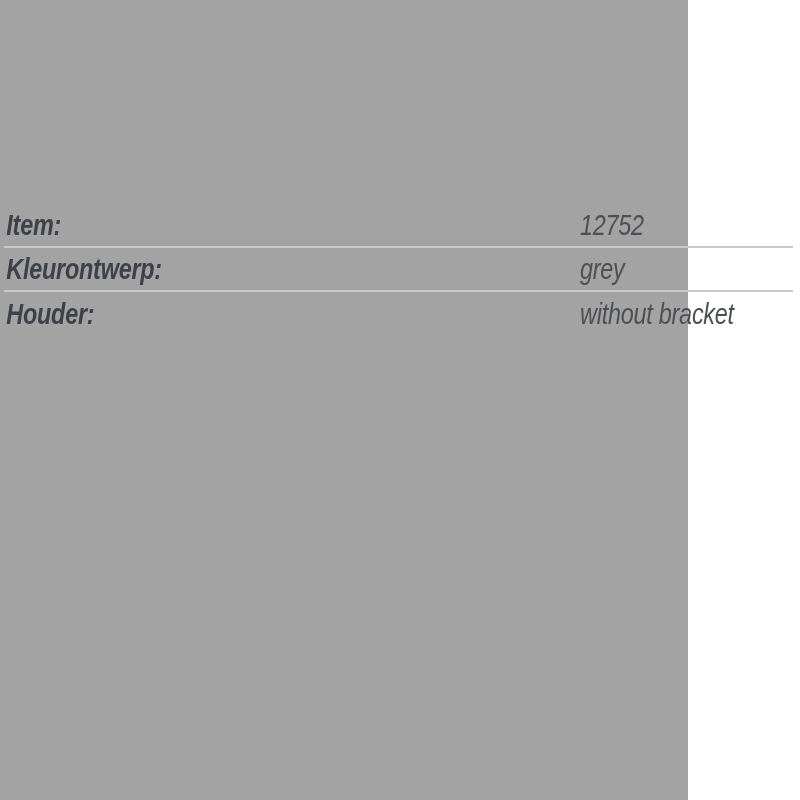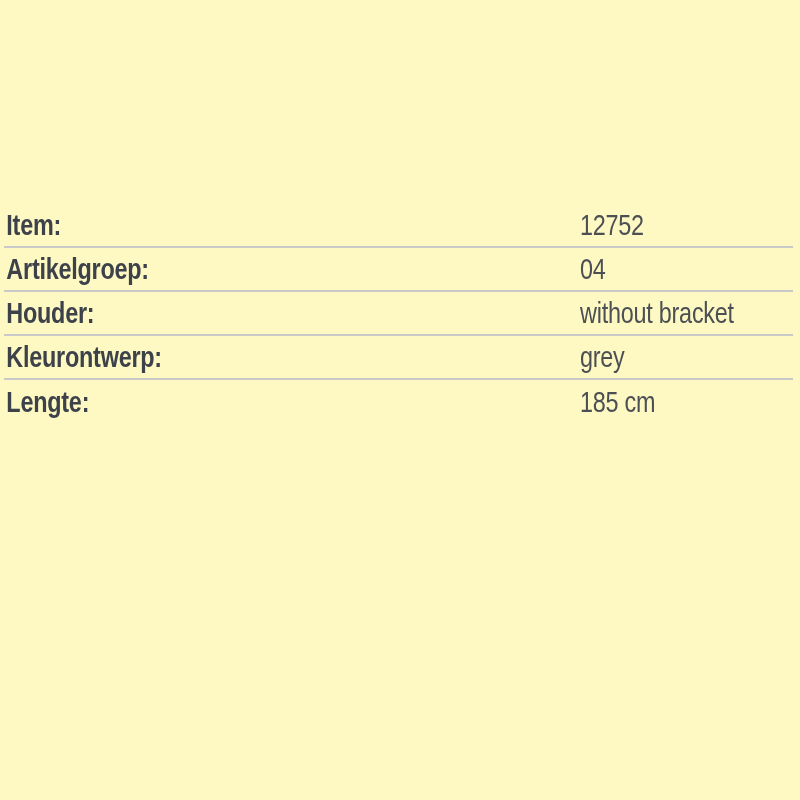--- a/index.html
+++ b/index.html
@@ -7,23 +7,24 @@
     padding: 0;
     width: 800px;
     height: 800px;
     background: #ffffff;
     font-family: "Liberation Sans", sans-serif;
     overflow: hidden;
   }
 
   .page {
     position: relative;
-    width: 800px;
+    width: 688px;
     height: 800px;
-    background: #fef9c3;
+    background: #a3a3a3;
+    font-style: italic;
   }
 
   .spec-table {
     position: absolute;
     left: 4px;
     top: 204px;
     width: 789px;
   }
 
   .spec-row {
@@ -66,38 +67,30 @@
 <body>
 
 <div class="page">
   <div class="spec-table">
 
     <div class="spec-row">
       <div class="spec-label">Item:</div>
       <div class="spec-value">12752</div>
     </div>
 
-    <div class="spec-row">
-      <div class="spec-label">Artikelgroep:</div>
-      <div class="spec-value">04</div>
-    </div>
 
 
-
-    <div class="spec-row">
-      <div class="spec-label">Houder:</div>
-      <div class="spec-value">without bracket</div>
-    </div>
 
     <div class="spec-row">
       <div class="spec-label">Kleurontwerp:</div>
       <div class="spec-value">grey</div>
     </div>
 
     <div class="spec-row">
-      <div class="spec-label">Lengte:</div>
-      <div class="spec-value">185 cm</div>
+      <div class="spec-label">Houder:</div>
+      <div class="spec-value">without bracket</div>
     </div>
+
 
 
 
   </div>
 </div>
 
 </body></html>

